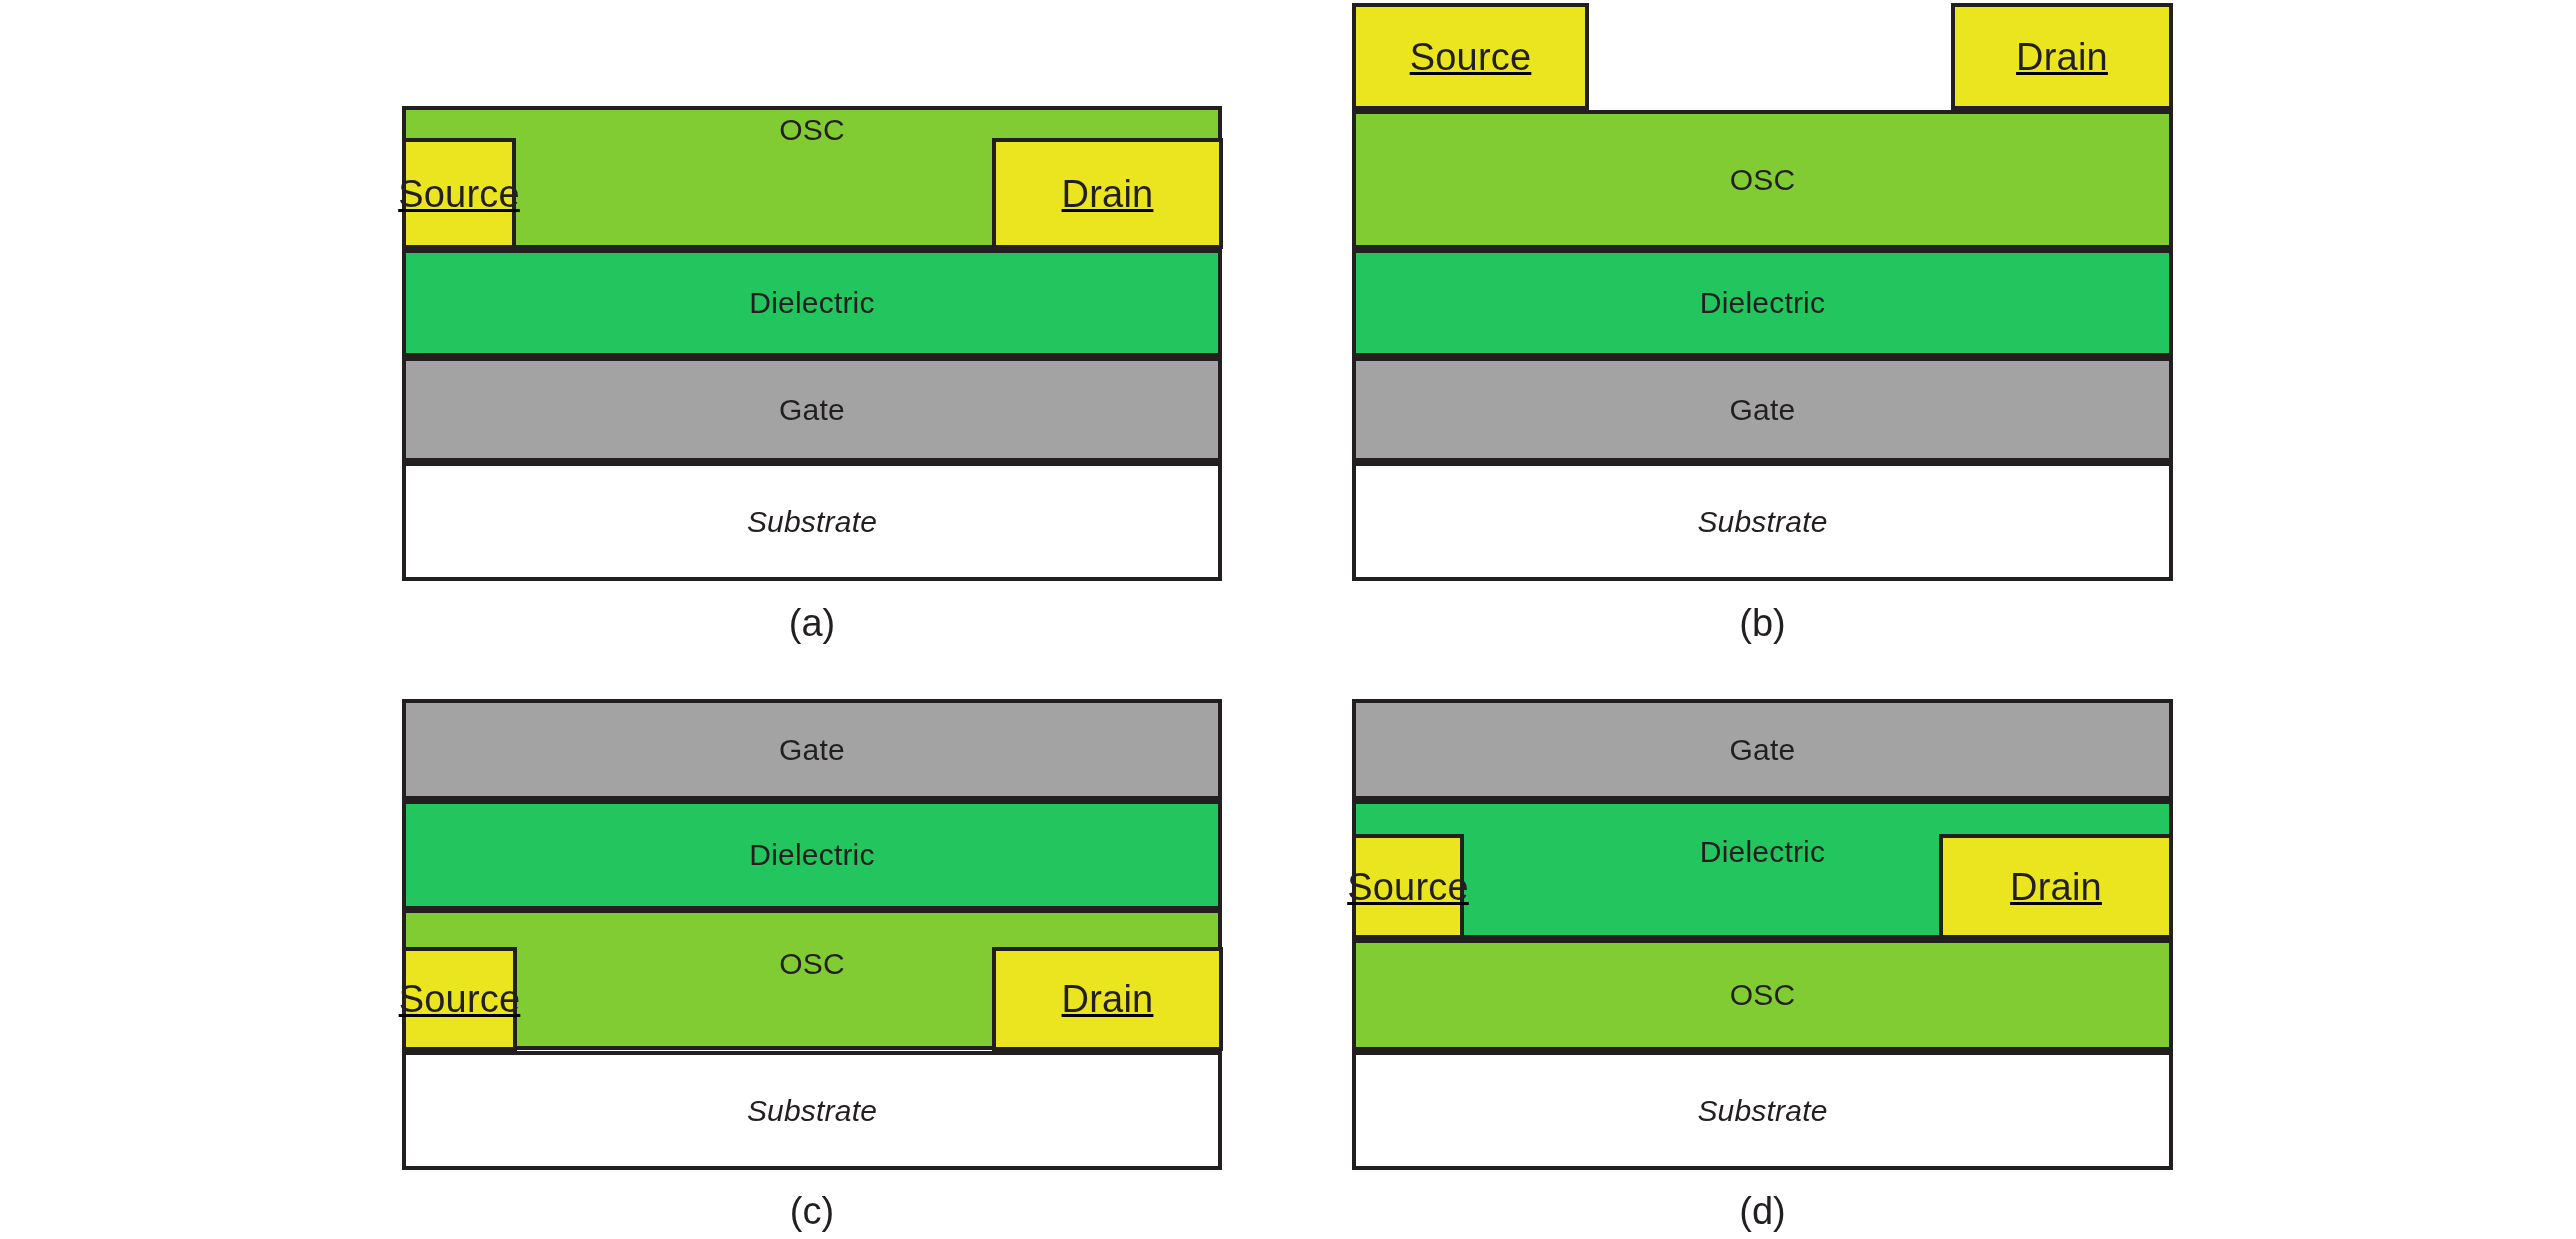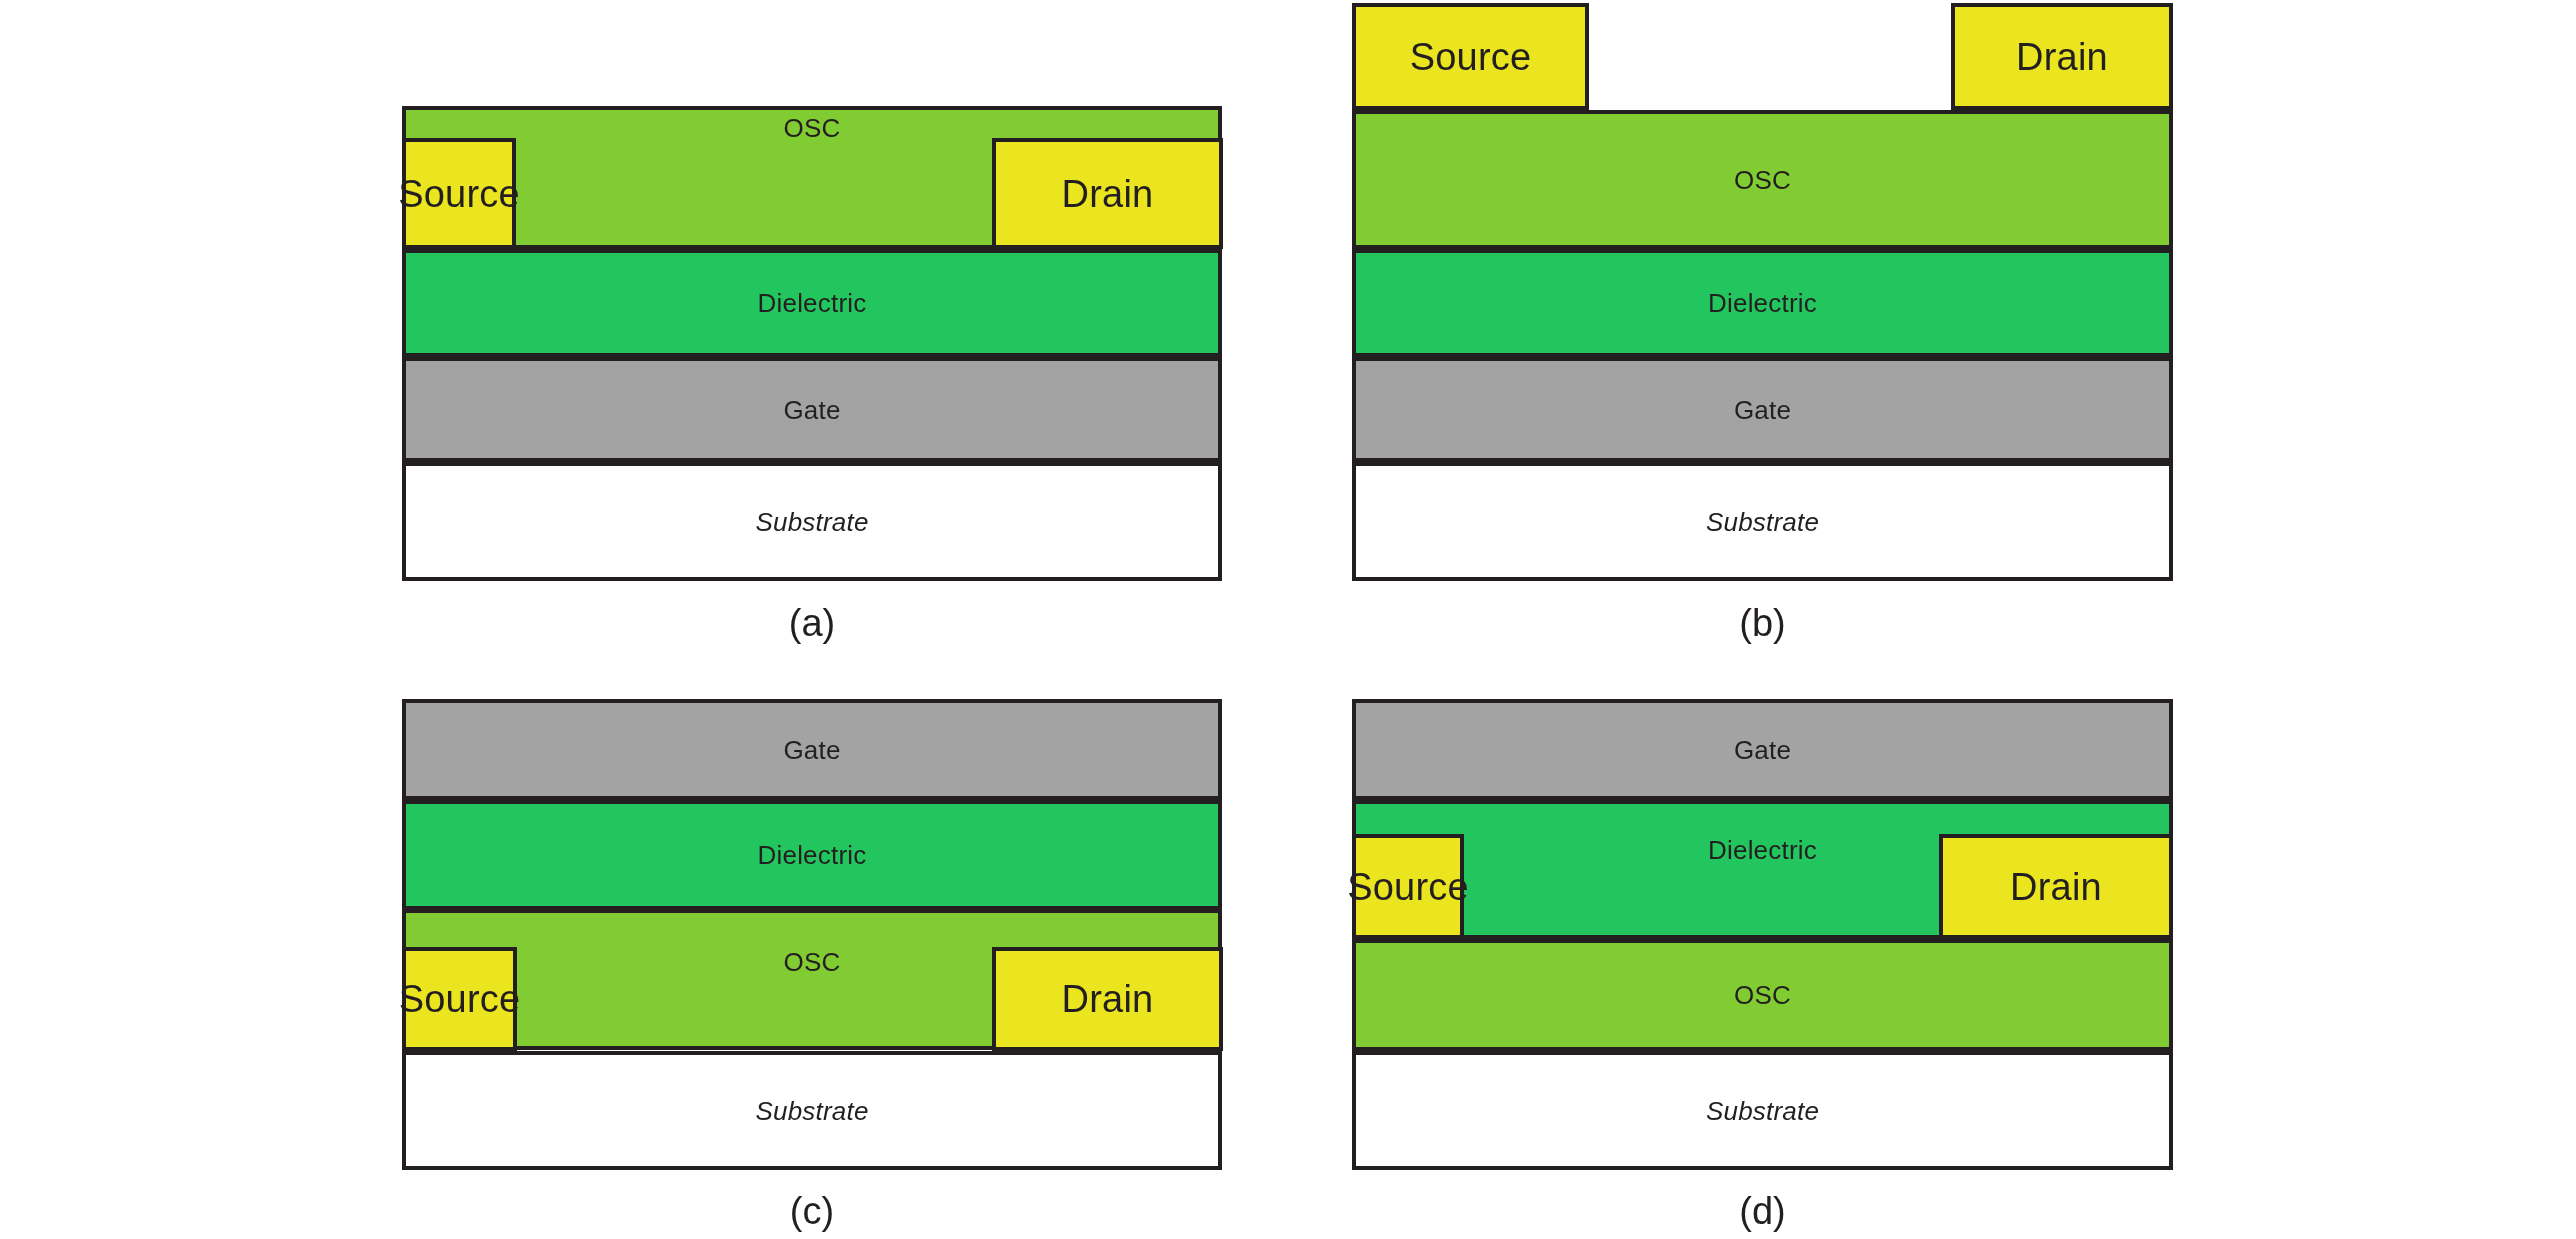--- a/index.html
+++ b/index.html
@@ -21,21 +21,21 @@
   }
   .layer {
     position: absolute;
     box-sizing: border-box;
     border: 4.1px solid #231f20;
     display: flex;
     align-items: center;
     justify-content: center;
   }
   .layer-label {
-    font-size: 26px;
+    font-size: 30px;
     color: #231f20;
     line-height: 1;
     letter-spacing: 0.2px;
     white-space: nowrap;
     pointer-events: none;
   }
   .electrode {
     position: absolute;
     box-sizing: border-box;
     border: 4.1px solid #231f20;
@@ -59,21 +59,21 @@
     font-size: 38px;
     color: #231f20;
     line-height: 1;
   }
 
   
   .m-osc       { background: #82cc33; }
   .m-dielectric{ background: #22c55e; }
   .m-gate      { background: #a3a3a3; }
   .m-substrate { background: #ffffff; font-style: italic; }
-  .m-contact   { background: #eae51f; }
+  .m-contact   { background: #eae51f; text-decoration: underline; }
 </style>
 </head>
 <body>
 
 <div class="panel" style="left:402px; top:106px; width:820px; height:474px;">
 
   <div class="layer m-osc label-top" style="left:0px; top:0px; width:820px; height:143px;">
     <span class="layer-label">OSC</span>
   </div>
 

